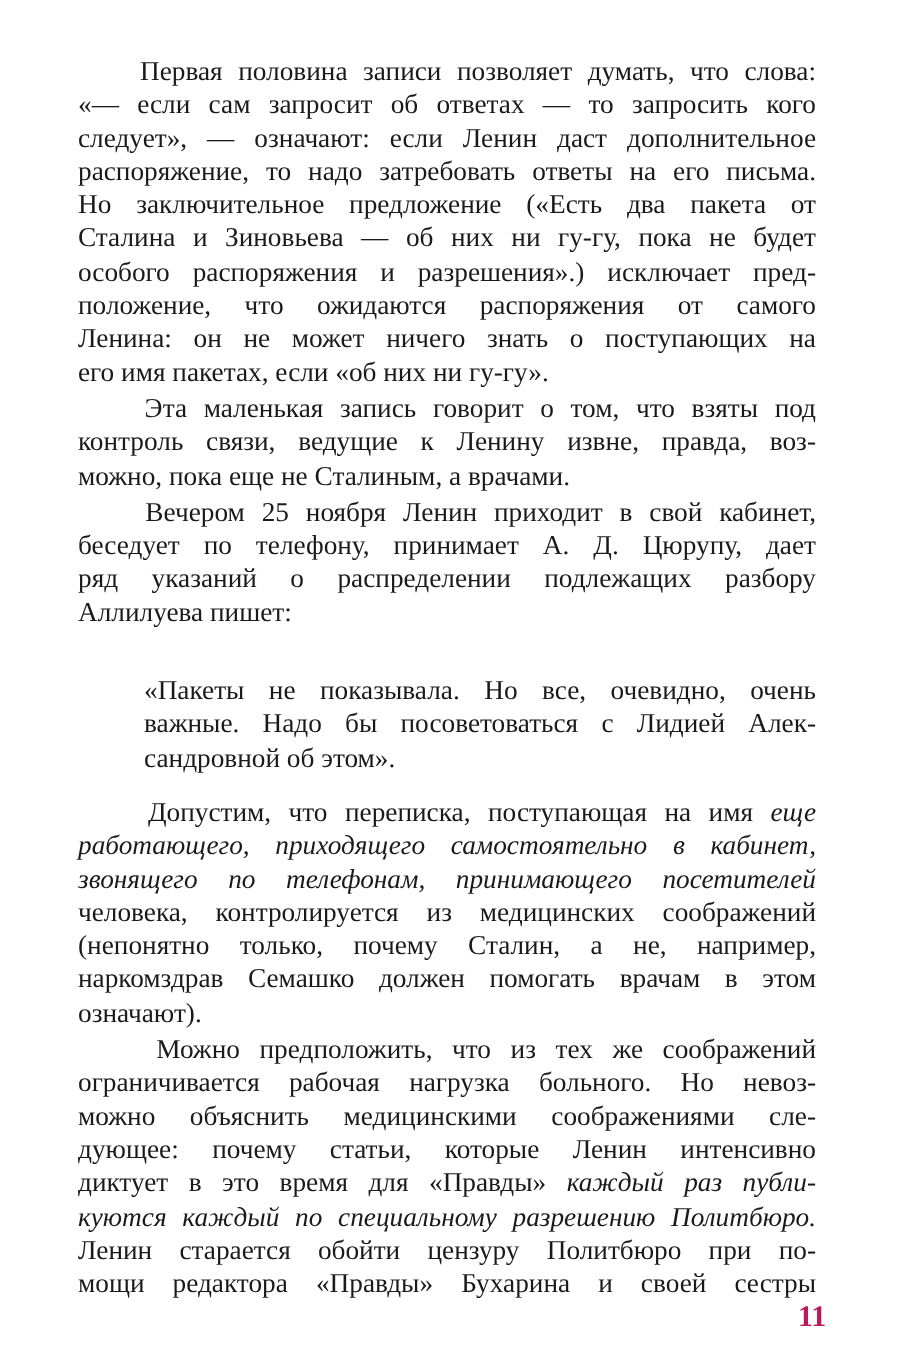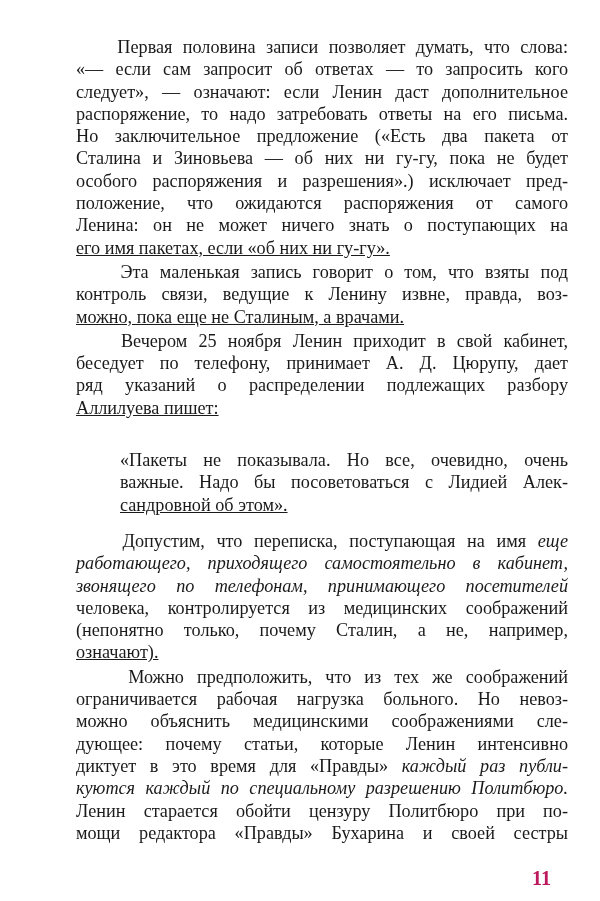--- a/index.html
+++ b/index.html
@@ -10,41 +10,40 @@
     body {
       width: 600px;
       height: 901px;
       position: relative;
       overflow: hidden;
       font-family: "Liberation Serif", "DejaVu Serif", serif;
       color: #1a1a1a;
     }
     .page {
       position: absolute;
-      left: 76px;
+      left: 52px;
       top: 36px;
       width: 492px;
     }
     .para {
       margin: 0;
       font-size: 18.2px;
       line-height: 22.3px;
       text-align: justify;
       text-indent: 0;
     }
     .line {
       display: block;
       white-space: nowrap;
       text-align-last: justify;
       text-align: justify;
       height: 22.3px;
     }
     .line.last {
       text-align-last: left;
-      text-decoration: underline;
     }
     .gap { height: 2px; }
     .quote {
       margin: 30px 0 14px 0;
       padding-left: 44px;
     }
     .it {
       font-style: italic;
     }
     .page-number {
@@ -97,20 +96,21 @@
     <span class="line">важные. Надо бы посоветоваться с Лидией Алек-</span>
     <span class="line last">сандровной об этом».</span>
   </div>
 
   <div class="para">
     <span class="line" style="white-space:pre;"><span>    Допустим, что переписка, поступающая на имя </span><span class="it">еще</span></span>
     <span class="line it">работающего, приходящего самостоятельно в кабинет,</span>
     <span class="line it">звонящего по телефонам, принимающего посетителей</span>
     <span class="line">человека, контролируется из медицинских соображений</span>
     <span class="line">(непонятно только, почему Сталин, а не, например,</span>
+    <span class="line">наркомздрав Семашко должен помогать врачам в этом</span>
     <span class="line last">означают).</span>
   </div>
 
   <div class="gap"></div>
 
   <div class="para">
     <span class="line" style="white-space:pre;">    Можно предположить, что из тех же соображений</span>
     <span class="line">ограничивается рабочая нагрузка больного. Но невоз-</span>
     <span class="line">можно объяснить медицинскими соображениями сле-</span>
     <span class="line">дующее: почему статьи, которые Ленин интенсивно</span>

